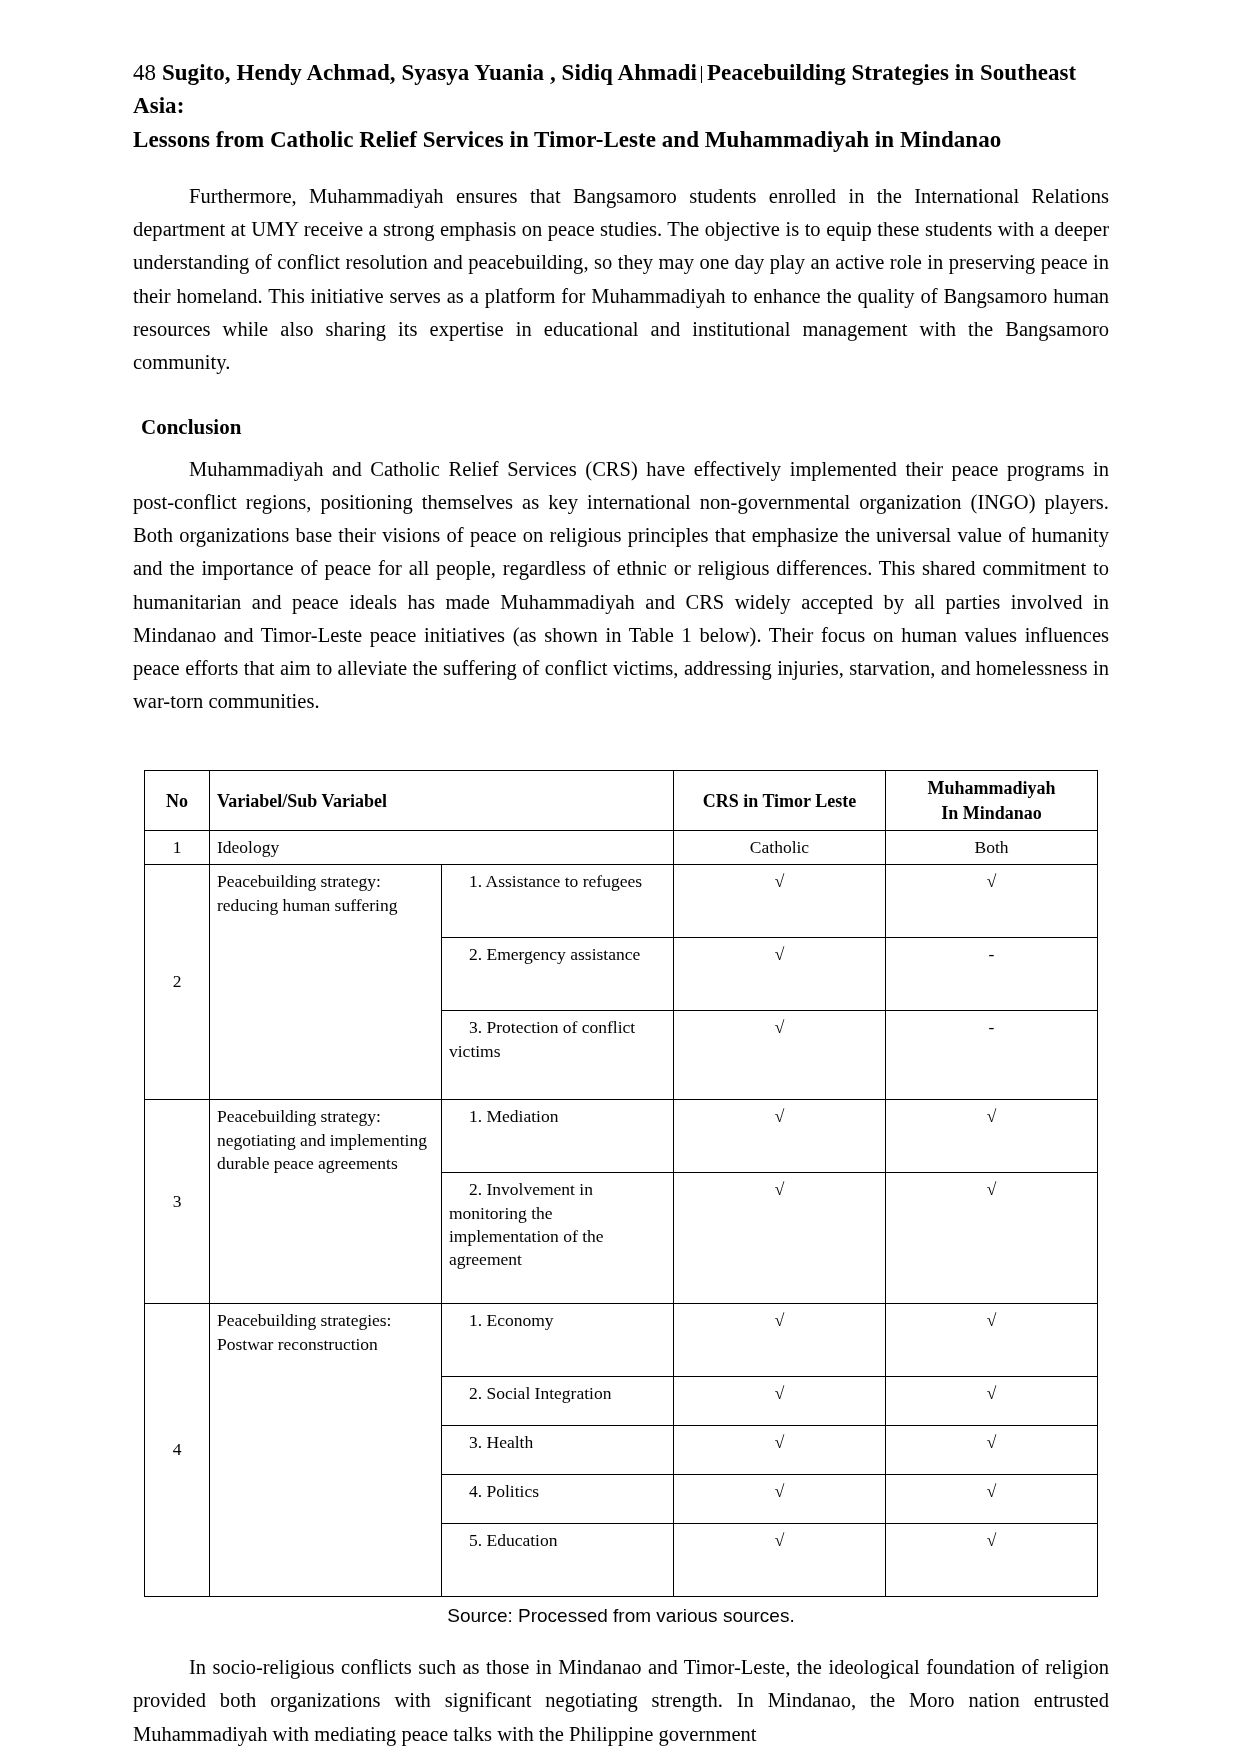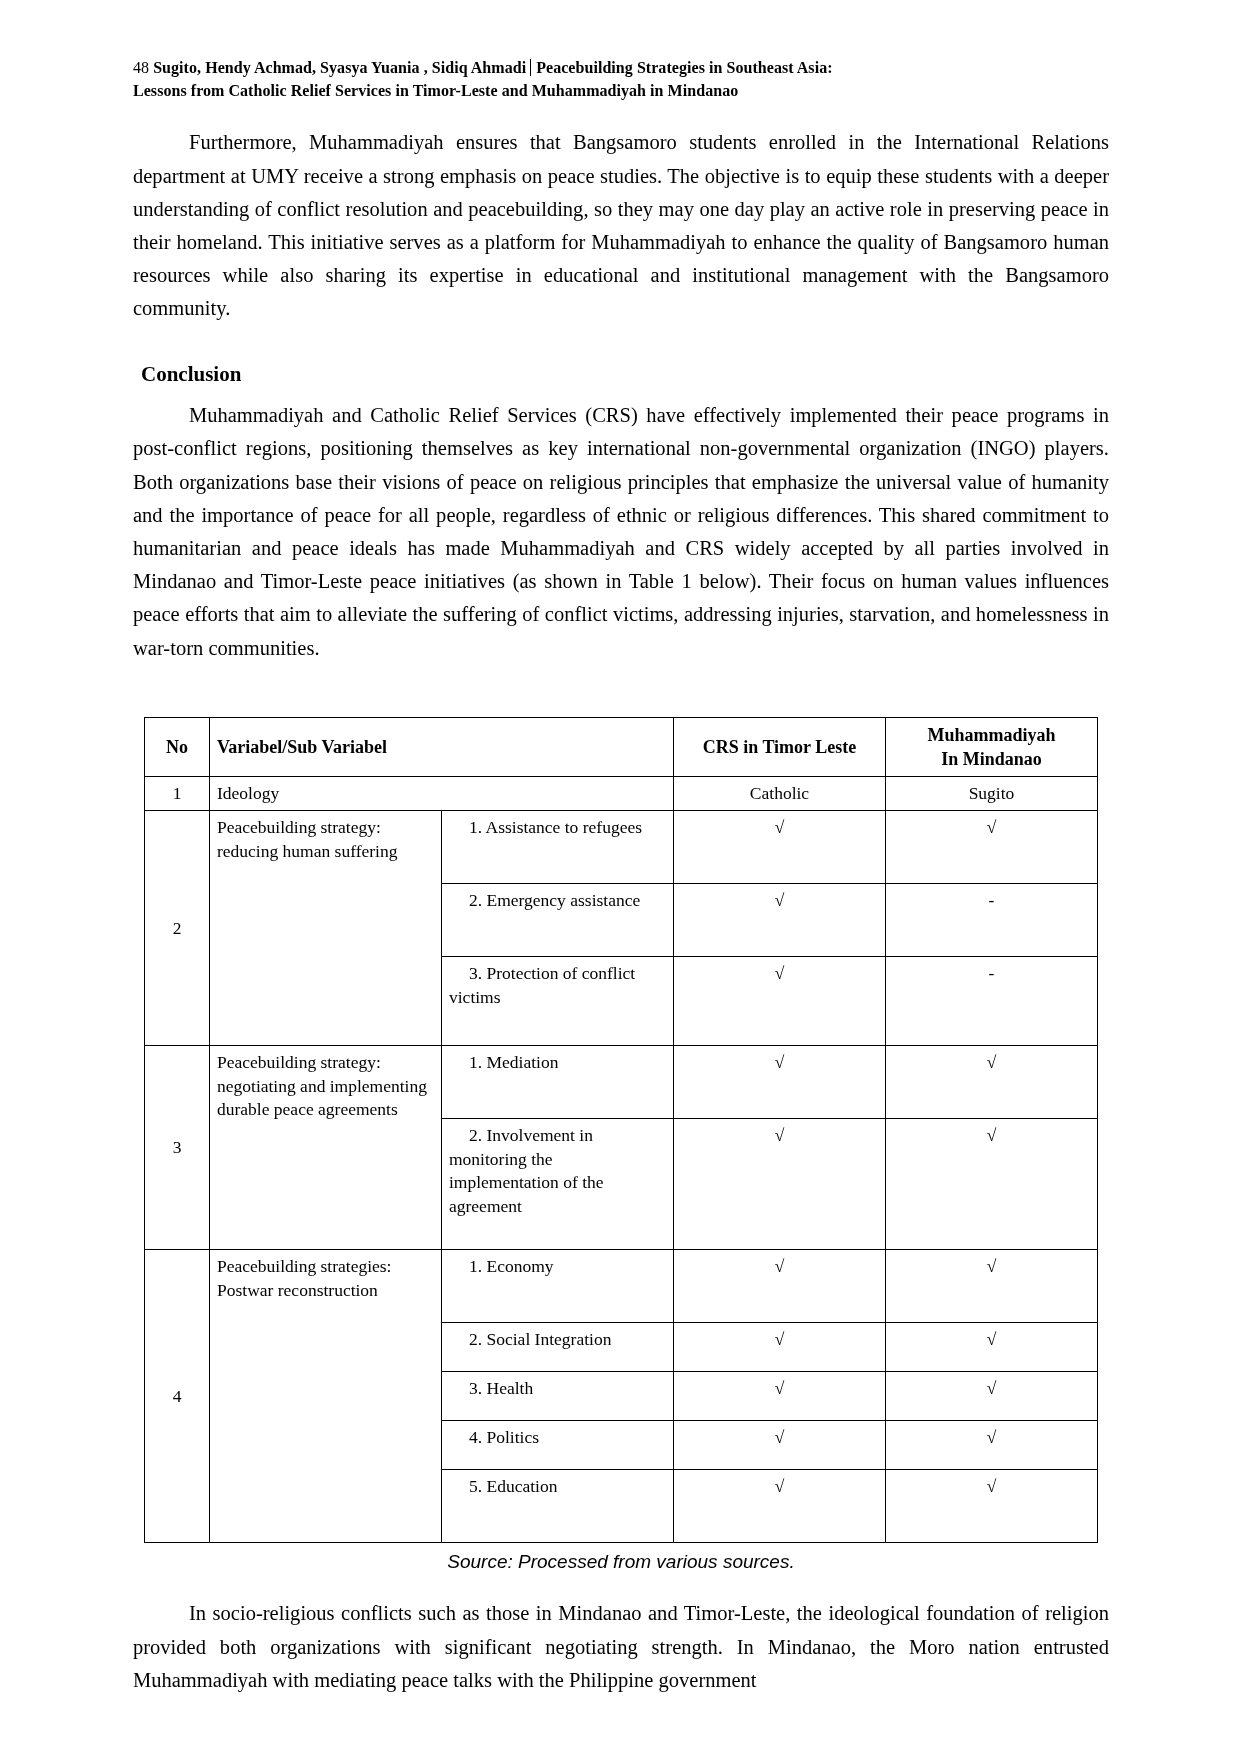--- a/index.html
+++ b/index.html
@@ -19,21 +19,21 @@
     position: absolute;
     left: 133px;
     top: 0;
     width: 976px;
     height: 1754px;
   }
   
   .runhead {
     padding-top: 56px;
     font-weight: bold;
-    font-size: 16px;
+    font-size: 23px;
     line-height: 1.45;
     letter-spacing: 0.05px;
   }
   .runhead .pageno { font-weight: normal; }
   .runhead .rule {
     display: inline-block;
     width: 1px;
     height: 17px;
     background: #000;
     vertical-align: -3px;
@@ -99,21 +99,20 @@
   .check { font-size: 19px; line-height: 1; }
   .dash  { font-size: 18px; }
   .sub-item {
     padding-left: 20px;
     text-indent: -20px;
   }
   .cellpad-tall { height: 62px; }
   .src-note {
     margin: 0;
     text-align: center;
-    font-style: italic;
     font-size: 19px;
     font-family: "Liberation Sans", "DejaVu Sans", sans-serif;
     padding-top: 8px;
   }
 </style>
 </head>
 <body>
 
 <div class="page">
 
@@ -151,21 +150,21 @@
           <div>In Mindanao</div>
         </th>
       </tr>
     </thead>
     <tbody>
 
       <tr>
         <td class="c-no">1</td>
         <td colspan="2" class="mid">Ideology</td>
         <td class="c-crs center mid">Catholic</td>
-        <td class="c-muh center mid">Sugito</td>
+        <td class="c-muh center mid">Both</td>
       </tr>
 
       <tr>
         <td class="c-no" rowspan="3">2</td>
         <td class="c-var mid" rowspan="3">Peacebuilding strategy: reducing human suffering</td>
         <td class="c-sub cellpad-tall"><span class="sub-item">1.  Assistance to refugees</span></td>
         <td class="c-crs center check">√</td>
         <td class="c-muh center check">√</td>
       </tr>
       <tr>

